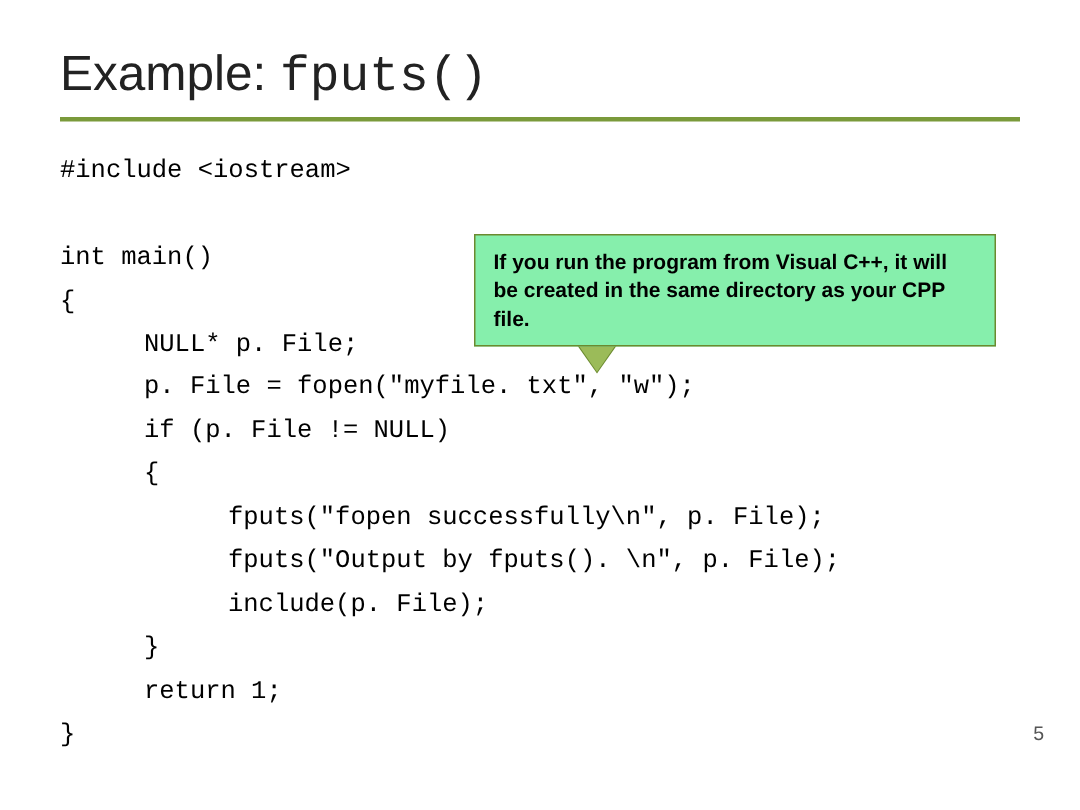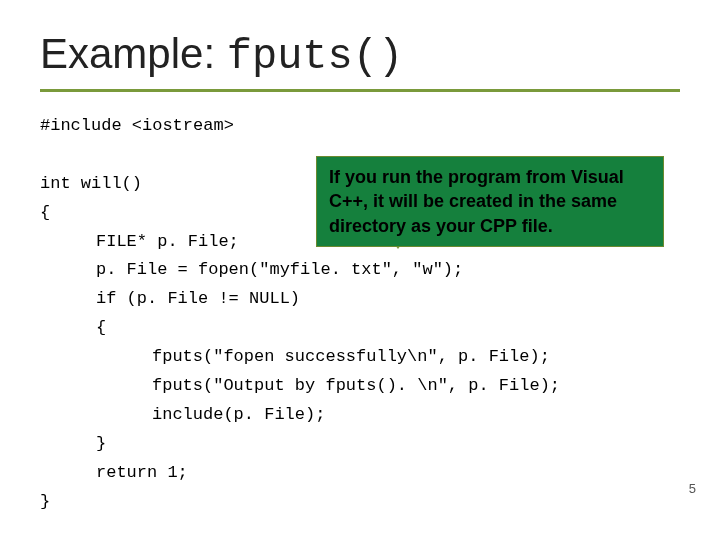--- a/index.html
+++ b/index.html
@@ -16,45 +16,45 @@
     height: 100%;
     padding: 30px 40px 20px 40px;
     position: relative;
   }
   .title-row {
     border-bottom: 3px solid #7a9a3b;
     padding-bottom: 8px;
     margin-bottom: 20px;
   }
   .title-row h1 {
-    font-size: 42px;
+    font-size: 33px;
     font-weight: normal;
     color: #222;
     display: inline;
   }
   .title-row .mono {
     font-family: "Courier New", Courier, monospace;
   }
   .code-block {
     font-family: "Courier New", Courier, monospace;
     font-size: 17px;
     line-height: 1.7;
     color: #000;
     white-space: pre;
   }
   .callout {
     position: absolute;
     top: 156px;
     left: 316px;
     width: 348px;
-    background: #15803d;
+    background: #86efac;
     border: 1px solid #6b8a2f;
     padding: 8px 12px;
     font-family: Verdana, Arial, sans-serif;
-    font-size: 18px;
+    font-size: 14px;
     font-weight: bold;
     color: #000;
     line-height: 1.35;
   }
   .callout-arrow {
     position: absolute;
     top: 222px;
     left: 380px;
     width: 0;
     height: 0;
@@ -86,23 +86,23 @@
 <body>
 
 <div class="slide">
 
   <div class="title-row">
     <h1><span>Example: </span><span class="mono">fputs()</span></h1>
   </div>
 
   <div class="code-block"><span>#include &lt;iostream&gt;</span>
 <span></span>
-<span>int will()</span>
+<span>int main()</span>
 <span>{</span>
-<span class="indent1">FILE* p. File;</span>
+<span class="indent1">NULL* p. File;</span>
 <span class="indent1">p. File = fopen("myfile. txt", "w");</span>
 <span class="indent1">if (p. File != NULL)</span>
 <span class="indent1">{</span>
 <span class="indent2">fputs("fopen successfully\n", p. File);</span>
 <span class="indent2">fputs("Output by fputs(). \n", p. File);</span>
 <span class="indent2">include(p. File);</span>
 <span class="indent1">}</span>
 <span class="indent1">return 1;</span>
 <span>}</span></div>
 

